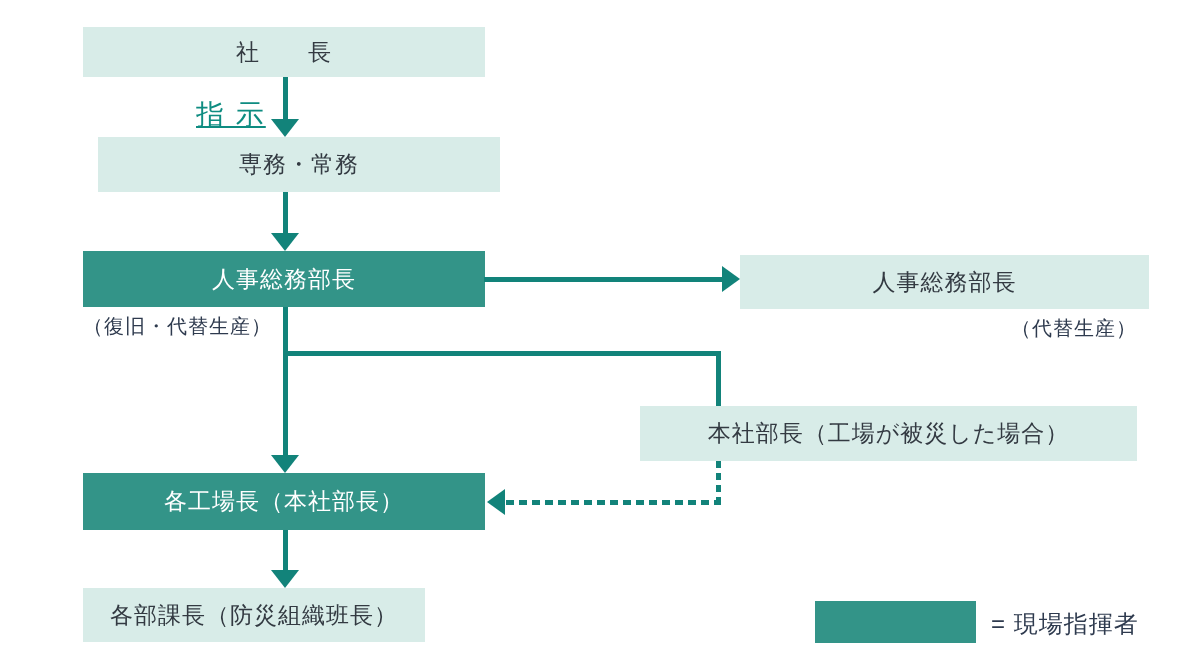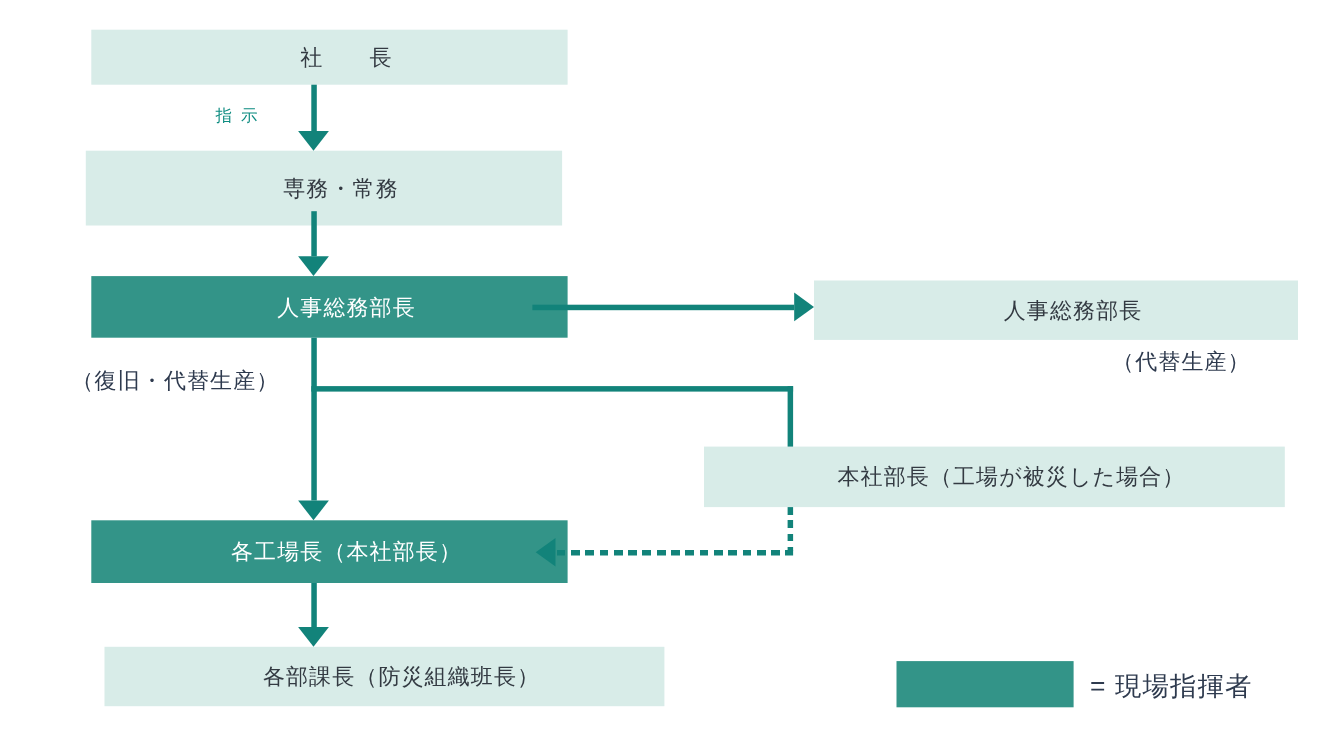--- a/index.html
+++ b/index.html
@@ -2,31 +2,31 @@
 <html style="--accent-dark: #339488; --accent-light: #d8ece8; --line-teal: #12837a; --label-teal: #0e8c81; --text-dark: #333a42; --text-navy: #2e3a4e;"><head>
 <meta charset="utf-8">
 <style>
   html,body{margin:0;padding:0;background:#fff;}
   .canvas{
     position:relative;width:1200px;height:670px;background:#ffffff;
     font-family:"Liberation Sans",sans-serif;overflow:hidden;
   }
   .node{
     position:absolute;display:flex;align-items:center;justify-content:center;
-    font-size:20px;letter-spacing:1px;white-space:nowrap;padding-left:31px;
+    font-size:23px;letter-spacing:1px;white-space:nowrap;
   }
   .node.light{background:var(--accent-light,#d8ece8);color:var(--text-dark,#333a42);}
   .node.dark{background:var(--accent-dark,#339488);color:#ffffff;}
   .note{
     position:absolute;font-size:20px;color:var(--text-navy,#2e3a4e);
     letter-spacing:1px;white-space:nowrap;
   }
   .edge-label{
-    position:absolute;font-size:15px;color:var(--label-teal,#0e8c81);
-    letter-spacing:2px;white-space:nowrap;
+    position:absolute;font-size:28px;color:var(--label-teal,#0e8c81);
+    letter-spacing:2px;white-space:nowrap;text-decoration:underline;
   }
   .line{position:absolute;background:var(--line-teal,#12837a);}
   .dash-v{position:absolute;width:5px;
     background:repeating-linear-gradient(to bottom,var(--line-teal,#12837a) 0 7px,transparent 7px 12px);}
   .dash-h{position:absolute;height:5px;
     background:repeating-linear-gradient(to right,var(--line-teal,#12837a) 0 8px,transparent 8px 13px);}
   .head{position:absolute;width:0;height:0;}
   .head.down{border-left:14px solid transparent;border-right:14px solid transparent;
     border-top:18px solid var(--line-teal,#12837a);}
   .head.right{border-top:13px solid transparent;border-bottom:13px solid transparent;
@@ -37,33 +37,33 @@
   .legend-text{position:absolute;font-size:24px;color:var(--text-navy,#2e3a4e);
     letter-spacing:1px;white-space:nowrap;}
 </style>
 </head>
 <body>
 
 <div class="canvas">
 
   <div class="node light" style="left:83px;top:27px;width:402px;height:50px;">社　　長</div>
 
-  <div class="node light" style="left:78px;top:137px;width:402px;height:68px;">専務・常務</div>
+  <div class="node light" style="left:98px;top:137px;width:402px;height:55px;">専務・常務</div>
 
   <div class="node dark" style="left:83px;top:251px;width:402px;height:56px;">人事総務部長</div>
 
   <div class="node light" style="left:740px;top:255px;width:409px;height:54px;">人事総務部長</div>
 
   <div class="node light" style="left:640px;top:406px;width:497px;height:55px;">本社部長（工場が被災した場合）</div>
 
   <div class="node dark" style="left:83px;top:473px;width:402px;height:57px;">各工場長（本社部長）</div>
 
-  <div class="node light" style="left:83px;top:588px;width:478px;height:54px;margin-left:12px;">各部課長（防災組織班長）</div>
+  <div class="node light" style="left:83px;top:588px;width:342px;height:54px;">各部課長（防災組織班長）</div>
 
-  <div class="note" style="left:65px;top:313px;margin-top:20px;">（復旧・代替生産）</div>
+  <div class="note" style="left:83px;top:313px;">（復旧・代替生産）</div>
 
   <div class="note" style="right:63px;top:315px;">（代替生産）</div>
 
   <div class="edge-label" style="left:196px;top:96px;">指 示</div>
 
   <div class="line" style="left:283px;top:77px;width:5px;height:44px;"></div>
   <div class="head down" style="left:271px;top:119px;"></div>
 
   <div class="line" style="left:283px;top:192px;width:5px;height:41px;"></div>
   <div class="head down" style="left:271px;top:233px;"></div>

